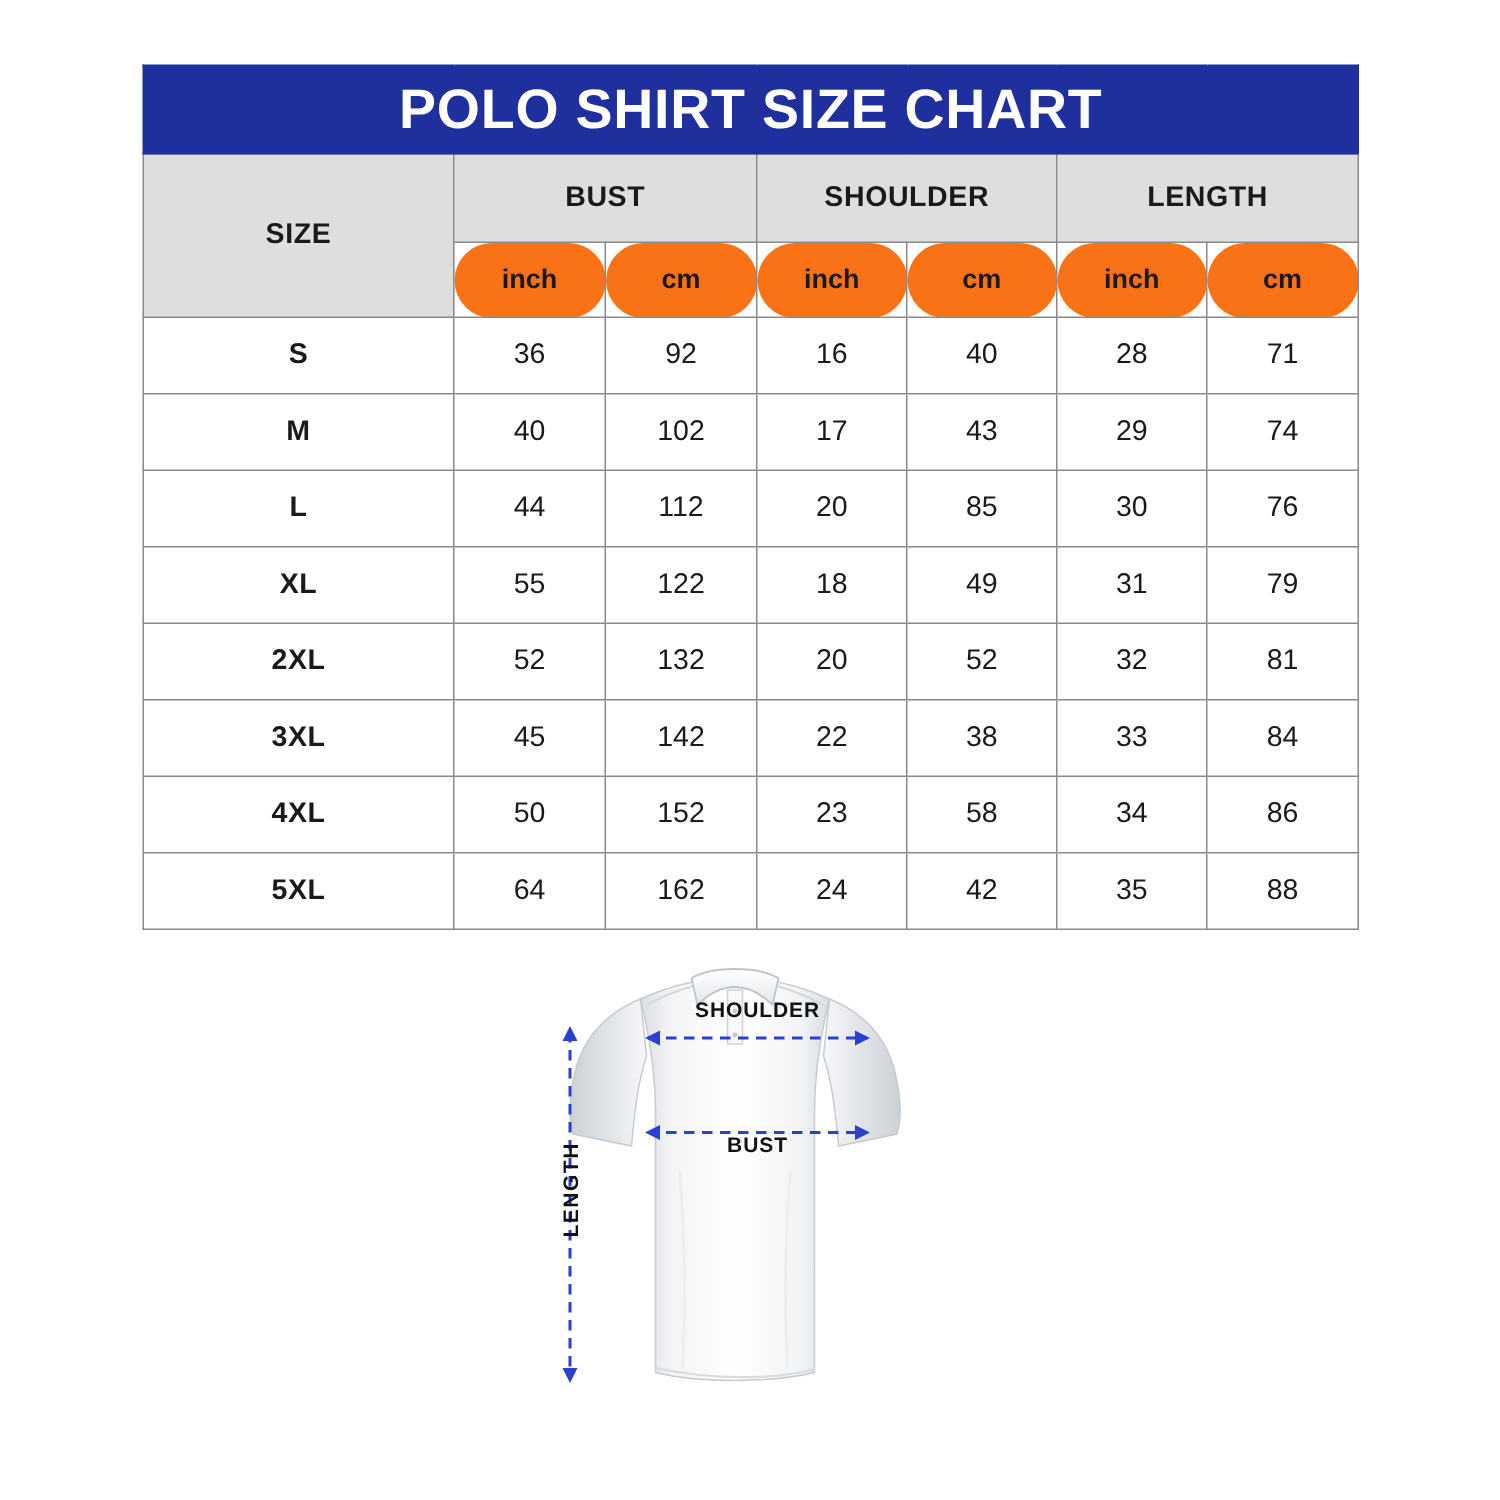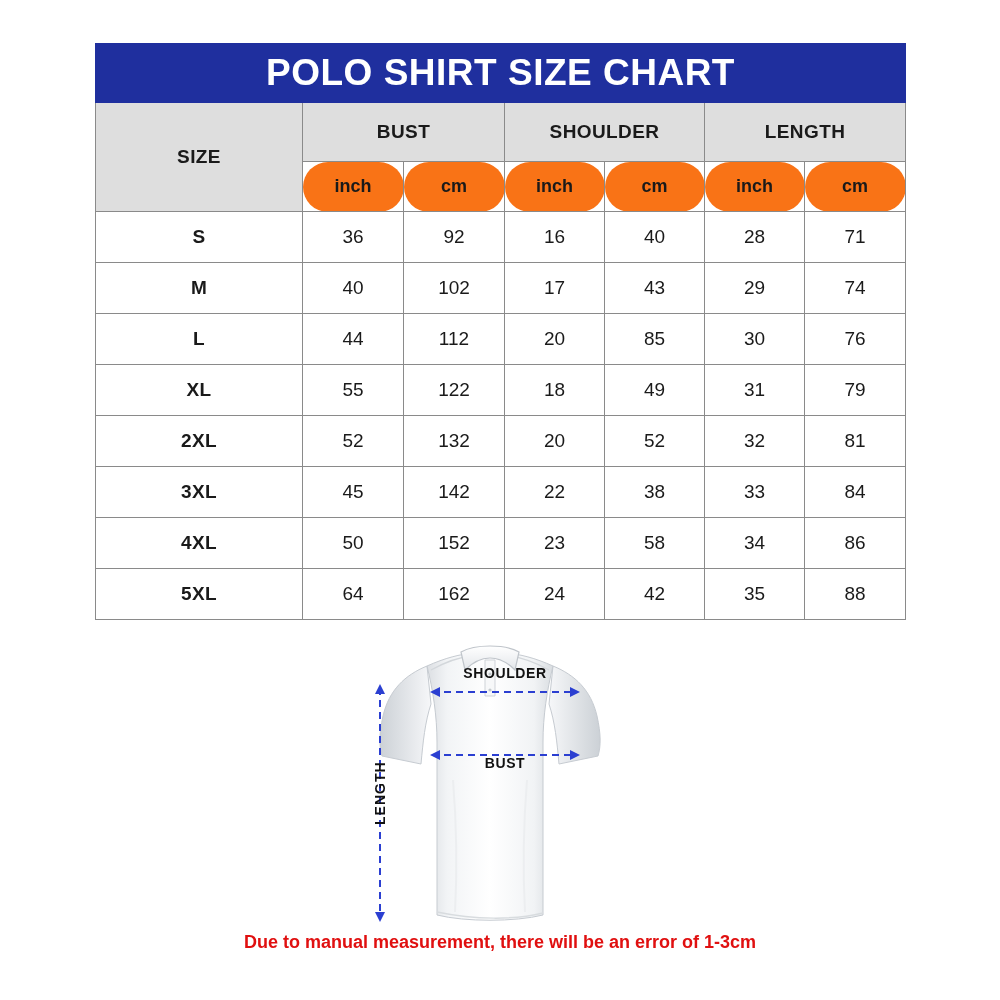--- a/index.html
+++ b/index.html
@@ -316,14 +316,13 @@
       <polygon points="580,125 570,120 570,130"></polygon>
       <polygon points="380,54 375,64 385,64"></polygon>
       <polygon points="380,292 375,282 385,282"></polygon>
     </g>
   </svg>
 
   <div class="label-shoulder" style="left:435px; top:665px; width:140px;">SHOULDER</div>
   <div class="label-bust" style="left:445px; top:755px; width:120px;">BUST</div>
   <div class="label-length" style="left:372px; top:825px;">LENGTH</div>
 
-  <div class="footnote">Due to manual measurement, there will be an error of 1-3cm</div>
 </div>
 
 </body></html>

